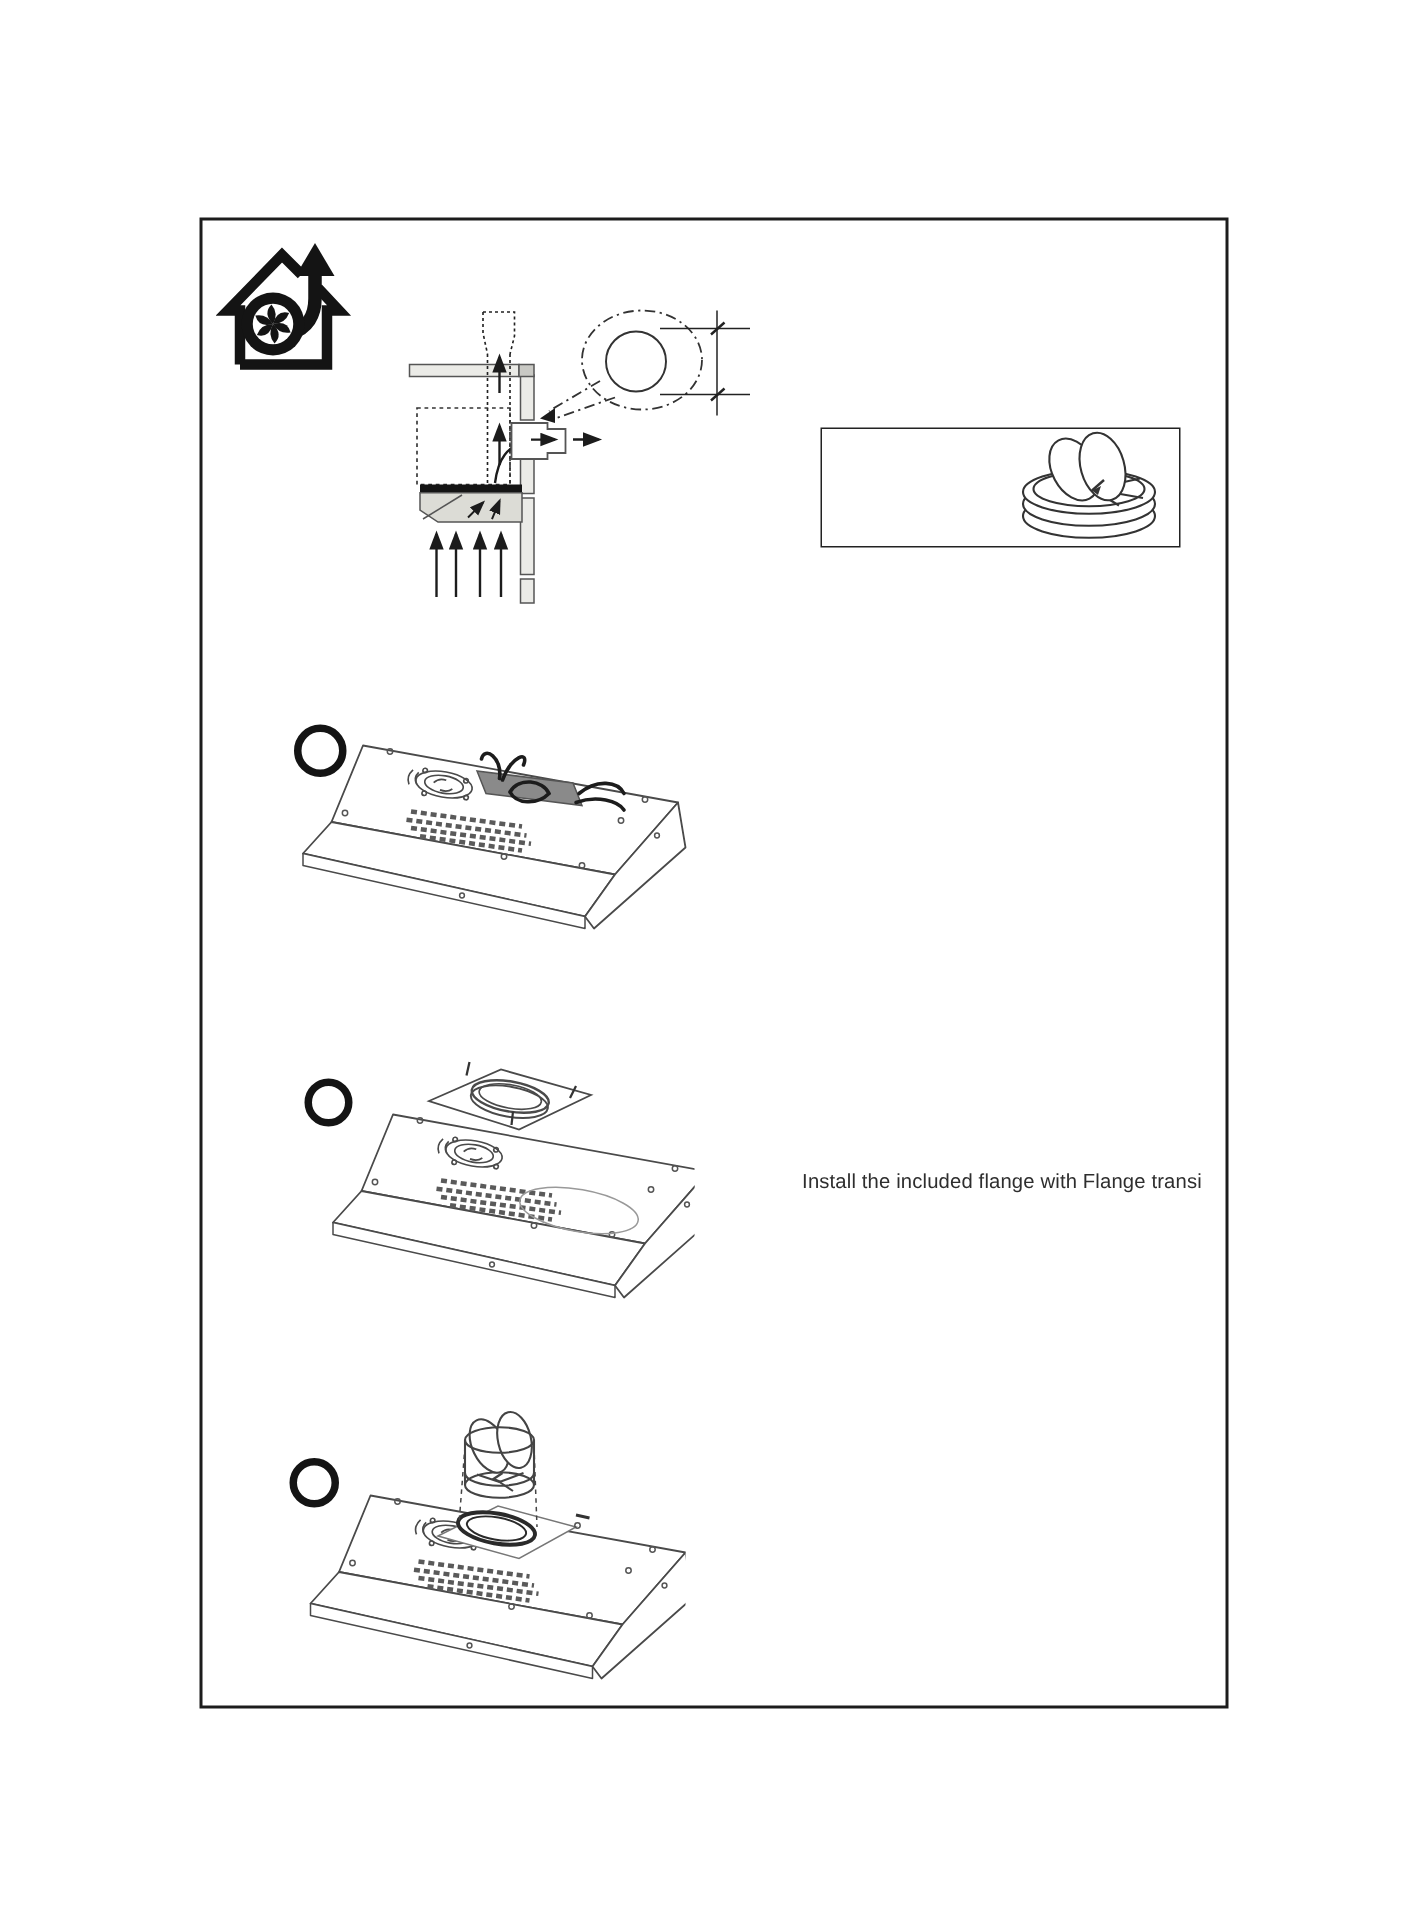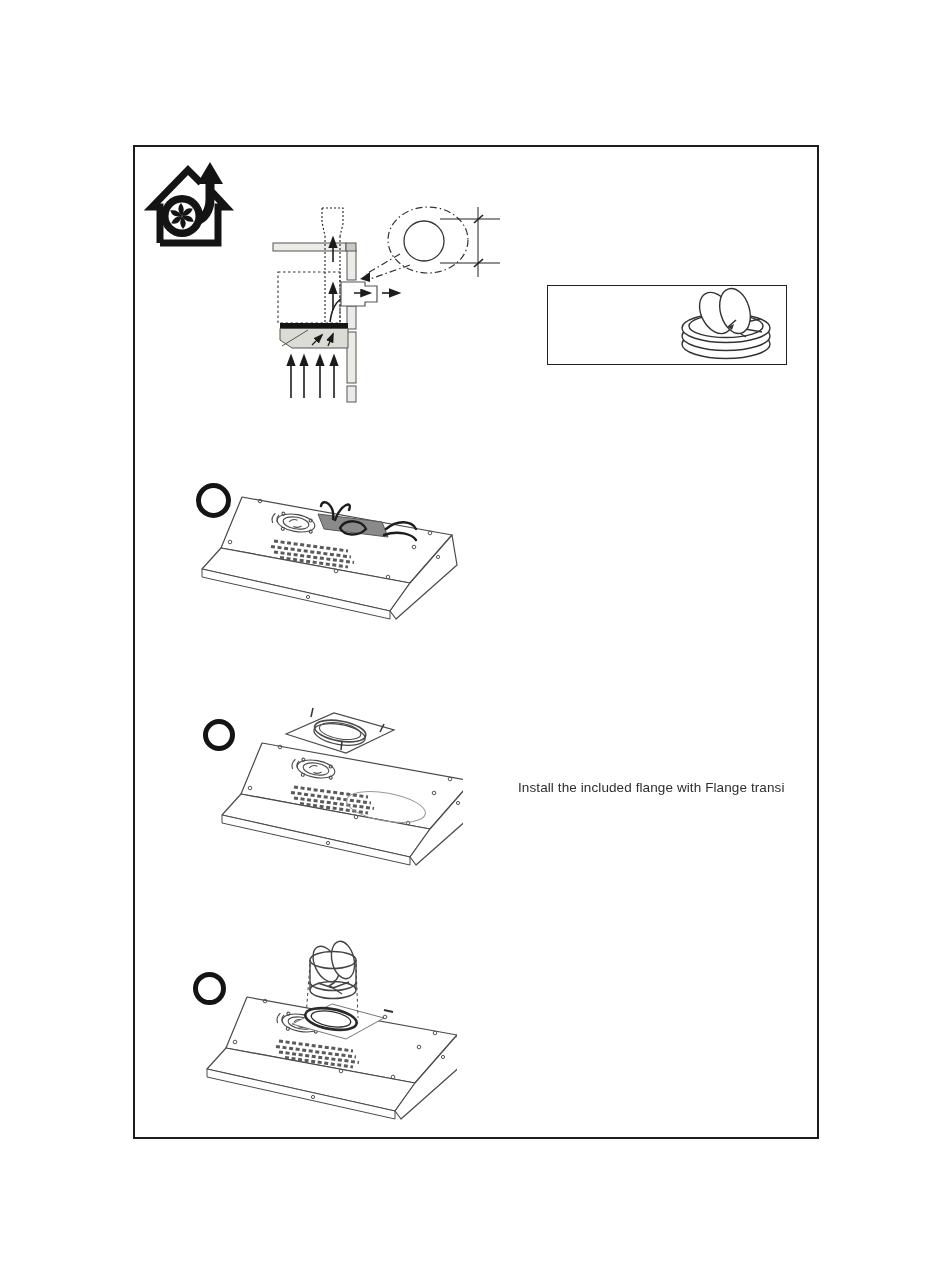--- a/index.html
+++ b/index.html
@@ -6,21 +6,21 @@
   .page{position:relative;width:950px;height:1284px;background:#ffffff;overflow:hidden;
         font-family:"Liberation Sans", sans-serif;}
   .abs{position:absolute;}
   .frame{left:133px;top:145px;width:682px;height:990px;border:2px solid #1c1c1c;}
   .detail-box{left:547px;top:285px;width:238px;height:78px;border:1.5px solid #222;}
   .step-marker{border-radius:50%;border:5px solid #141414;background:transparent;}
   #marker1{left:196px;top:483px;width:25px;height:25px;}
   #marker2{left:203px;top:719px;width:22px;height:22px;}
   #marker3{left:193px;top:972px;width:23px;height:23px;}
   .instruction{left:518px;top:780px;width:300px;margin:0;font-size:13.5px;
-               color:#2e2e2e;letter-spacing:0.1px;white-space:nowrap;}
+               color:#2e2e2e;letter-spacing:0.1px;white-space:nowrap;text-align:center;}
   svg{display:block;}
 </style>
 </head>
 <body>
 
 <svg width="0" height="0" style="position:absolute" aria-hidden="true">
   <defs>
     <g id="hoodBase" stroke-linejoin="round">
       <polygon points="52,10 262,48 220,96 31,61" fill="#fff" stroke="#4a4a4a" stroke-width="1.2"></polygon>
       <polygon points="31,61 220,96 200,124 12,82" fill="#fff" stroke="#4a4a4a" stroke-width="1.2"></polygon>

